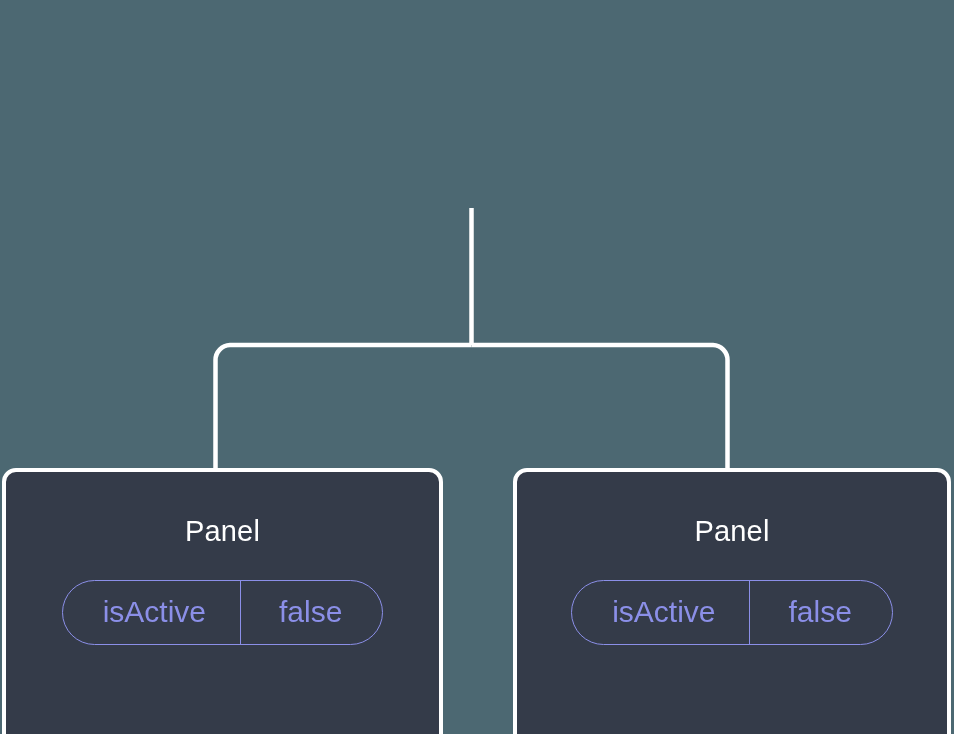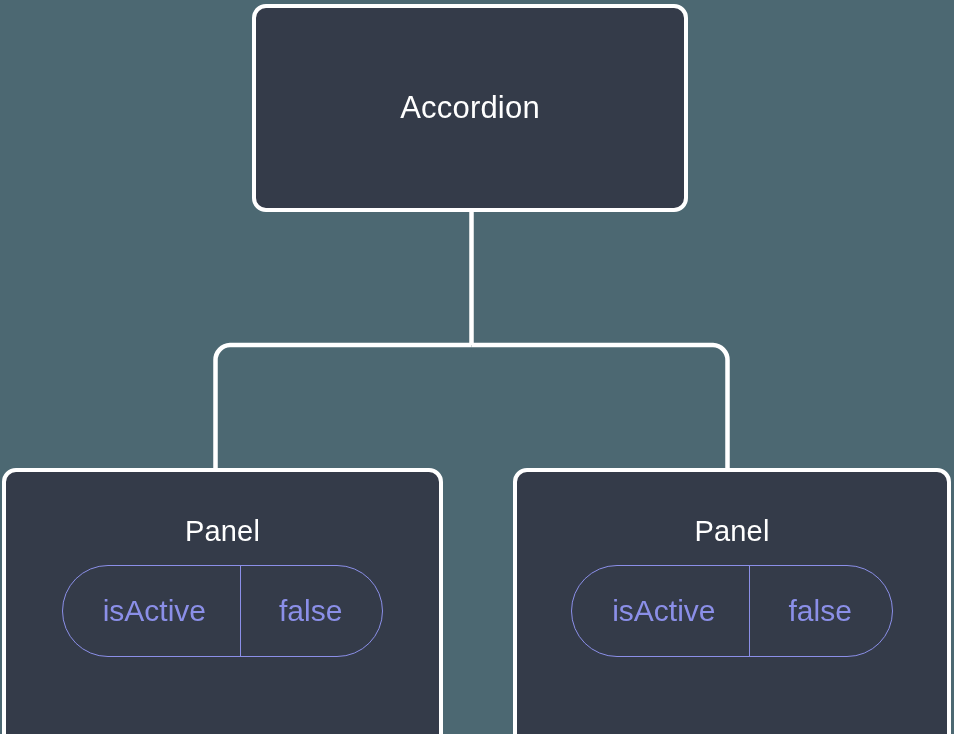--- a/index.html
+++ b/index.html
@@ -71,26 +71,26 @@
     line-height: 1.1;
     white-space: nowrap;
   }
 
   .node-child .node-title {
     font-size: 29px;
   }
 
   
   .state-badge {
-    margin-top: 17px;
+    margin-top: 32px;
     display: flex;
     align-items: stretch;
     border: 1.6px solid #8b8fe8;
     border-radius: 999px;
-    height: 92px;
+    height: 65px;
     overflow: hidden;
   }
 
   .state-key,
   .state-value {
     display: flex;
     align-items: center;
     justify-content: center;
     color: #8b8fe8;
     font-size: 30px;
@@ -108,23 +108,20 @@
 <div id="tree-canvas">
 
   <svg class="connector-layer" viewBox="0 0 954 734" width="954" height="734" xmlns="http://www.w3.org/2000/svg" aria-hidden="true">
 
     <path d="M 471.5 208 L 471.5 345" fill="none" stroke="#ffffff" stroke-width="4.5" stroke-linecap="butt"></path>
 
     <path d="M 471.5 345 L 230 345 A 15 15 0 0 0 215.5 360 L 215.5 470" fill="none" stroke="#ffffff" stroke-width="4.5" stroke-linecap="butt"></path>
     <path d="M 471.5 345 L 713 345 A 15 15 0 0 1 727.5 360 L 727.5 470" fill="none" stroke="#ffffff" stroke-width="4.5" stroke-linecap="butt"></path>
   </svg>
 
-  <div class="node node-root">
-    <span class="node-title">Accordion</span>
-  </div>
 
   <div class="node node-child node-child-left">
     <span class="node-title">Panel</span>
     <div class="state-badge">
       <span class="state-key">isActive</span>
       <span class="state-value">false</span>
     </div>
   </div>
 
   <div class="node node-child node-child-right">

